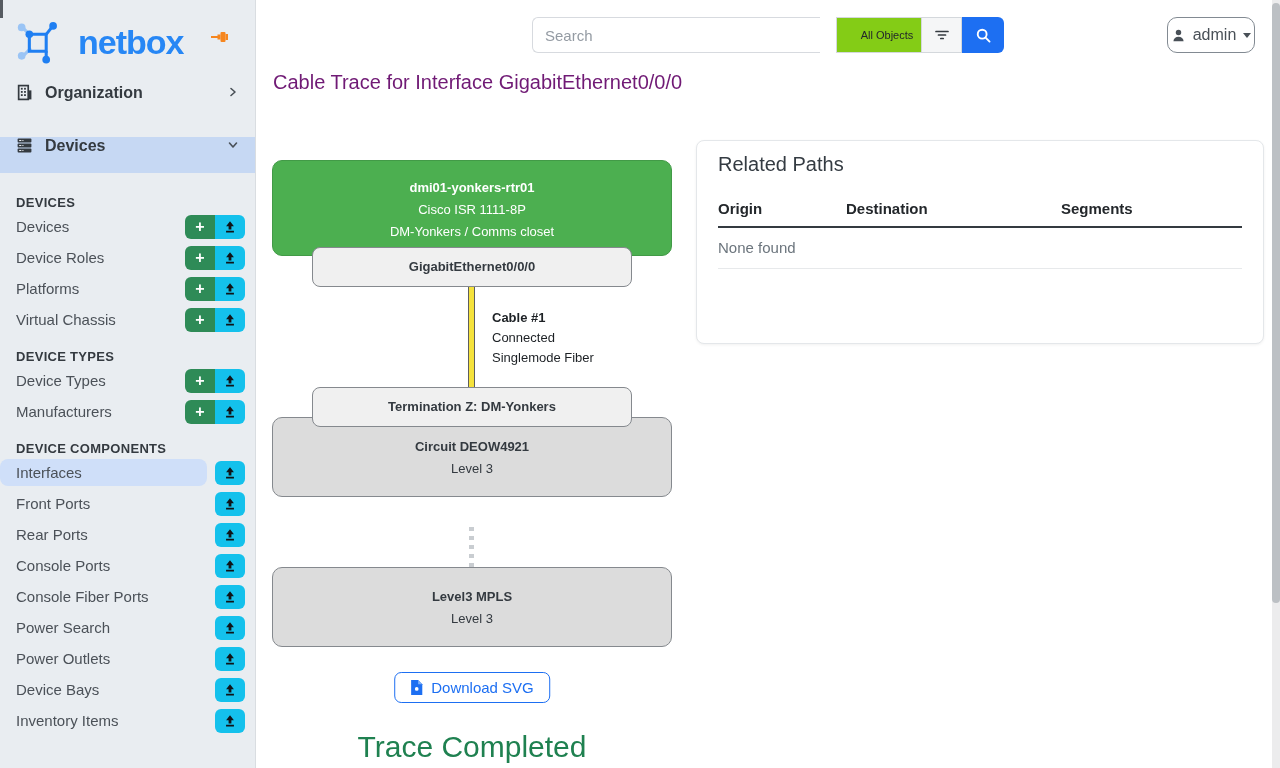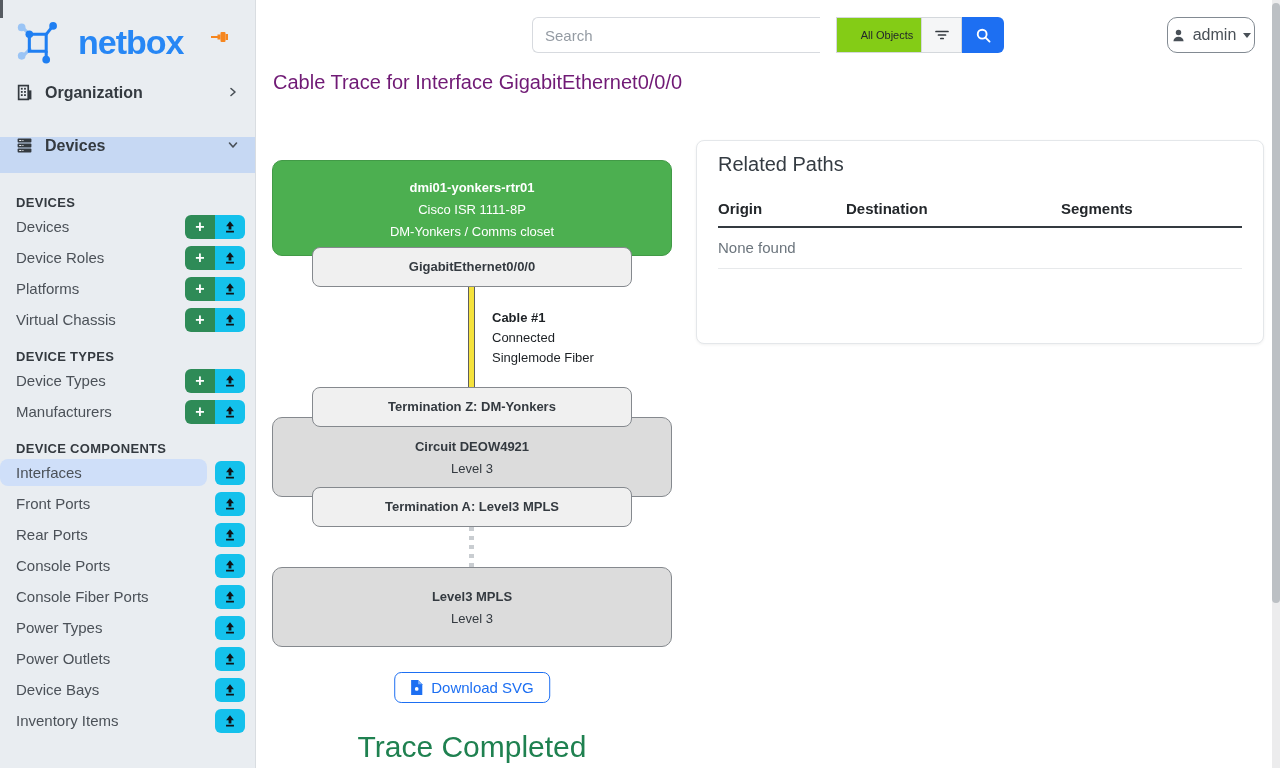--- a/index.html
+++ b/index.html
@@ -315,21 +315,21 @@
     <span class="lbl">Console Fiber Ports</span>
     <span class="btn-grp">
         <button class="mini-btn mini-imp alone">
           <svg width="14" height="14">
             <use href="#i-upload"></use>
           </svg>
         </button>
       </span>
   </div>
   <div class="comp-row">
-    <span class="lbl">Power Types</span>
+    <span class="lbl">Power Search</span>
     <span class="btn-grp">
         <button class="mini-btn mini-imp alone">
           <svg width="14" height="14">
             <use href="#i-upload"></use>
           </svg>
         </button>
       </span>
   </div>
   <div class="comp-row">
     <span class="lbl">Power Outlets</span>
@@ -398,21 +398,20 @@
     <div class="cable-info">
       <div class="cb">Cable #1</div>
       <div>Connected</div>
       <div>Singlemode Fiber</div>
     </div>
     <div class="t-box small-box box-termz">Termination Z: DM-Yonkers</div>
     <div class="t-box big-gray box-circuit">
       <div class="nm">Circuit DEOW4921</div>
       <div class="ln">Level 3</div>
     </div>
-    <div class="t-box small-box box-terma">Termination A: Level3 MPLS</div>
     <div class="dash-line"></div>
     <div class="t-box big-gray box-far">
       <div class="nm">Level3 MPLS</div>
       <div class="ln">Level 3</div>
     </div>
     <button class="dl-btn">
       <svg width="13" height="15">
           <use href="#i-file"></use>
         </svg>
       <span>Download SVG</span>

